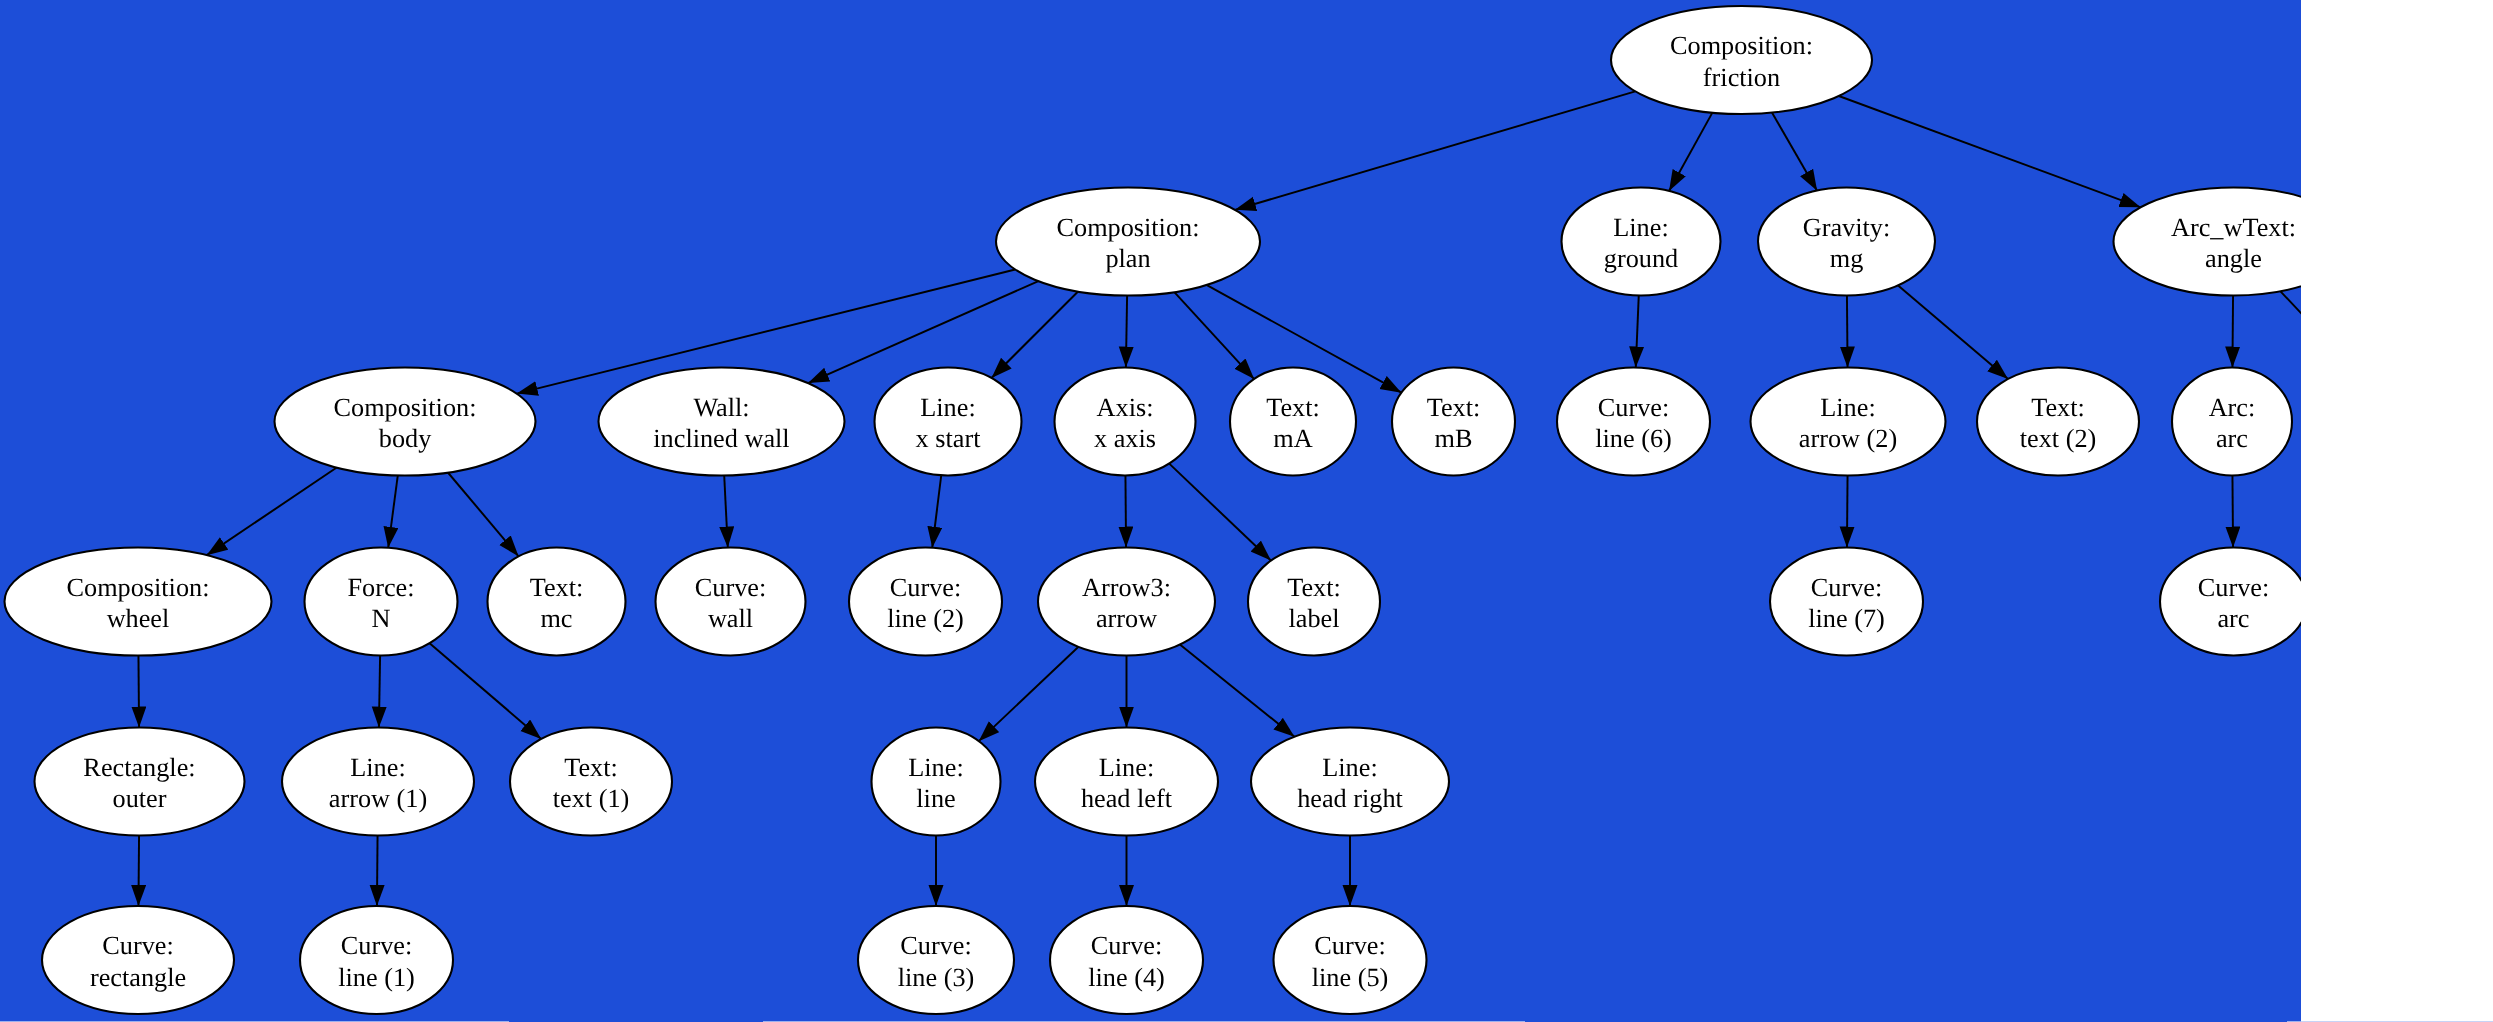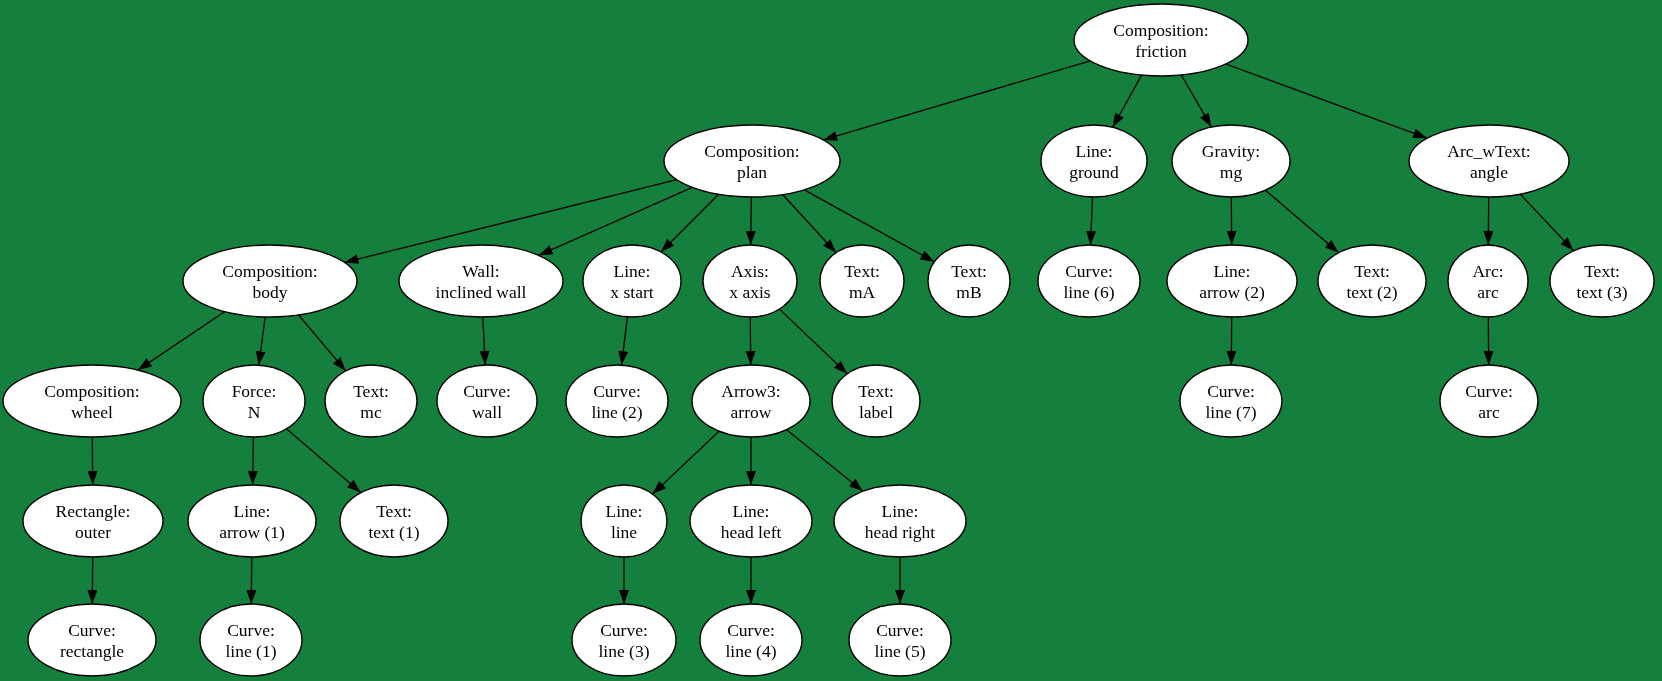--- a/index.html
+++ b/index.html
@@ -2,23 +2,23 @@
 <html><head>
 <meta charset="utf-8">
 <style>
   html, body {
     margin: 0;
     padding: 0;
     background: #ffffff;
   }
   .canvas-wrap {
     position: relative;
-    width: 1662px;
+    width: 1534px;
     height: 681px;
-    background: #15803d;
+    background: #1d4ed8;
     overflow: hidden;
     font-family: "Liberation Serif", "DejaVu Serif", serif;
   }
   svg { display: block; }
   .graph-edge line {
     stroke: #000000;
     stroke-width: 1.3;
   }
   .graph-node ellipse {
     fill: #ffffff;

